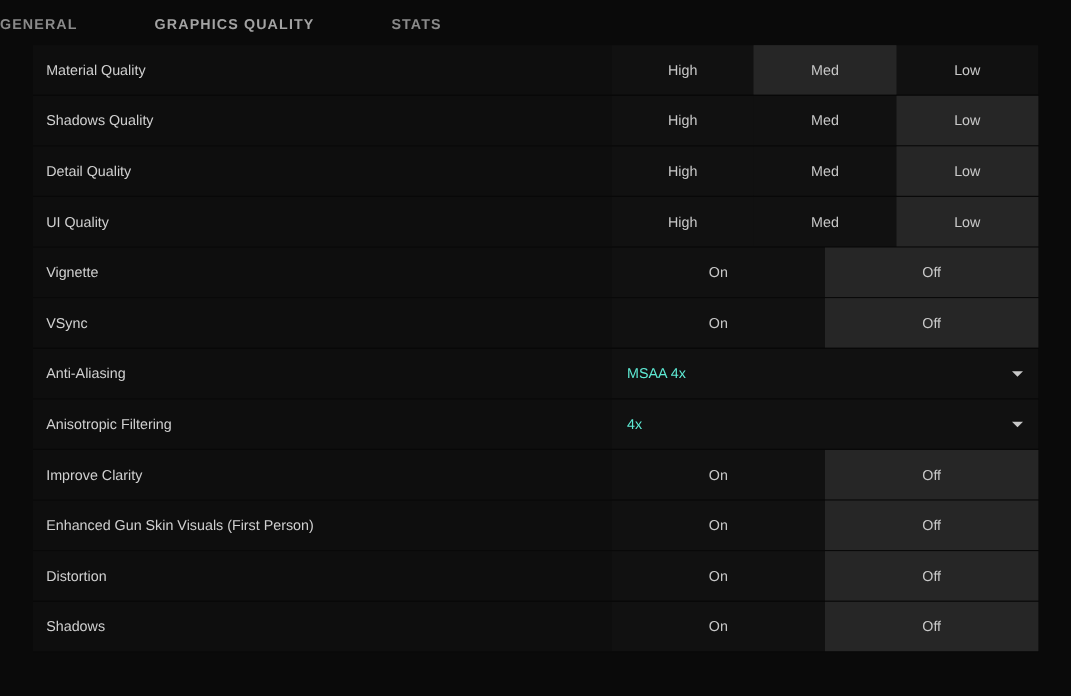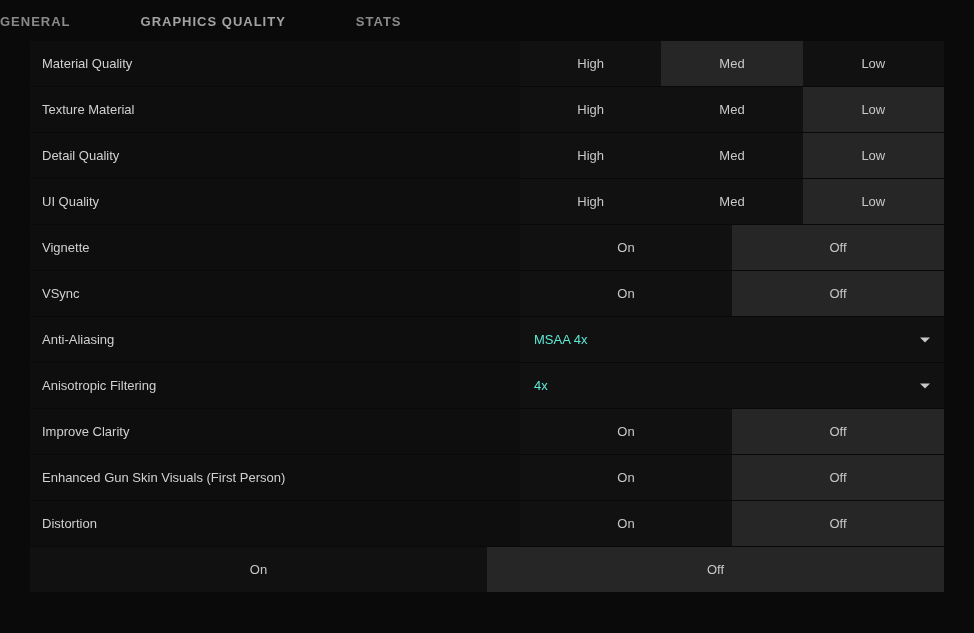--- a/index.html
+++ b/index.html
@@ -29,20 +29,21 @@
   }
   .settings {
     padding: 0 30px 0 30px;
   }
   .row {
     display: flex;
     align-items: stretch;
     height: 46px;
     background: rgba(255,255,255,0.02);
     border-bottom: 1px solid rgba(0,0,0,0.35);
+    gap: 36px;
   }
   .row .label {
     flex: 0 0 490px;
     display: flex;
     align-items: center;
     padding-left: 12px;
     font-size: 13px;
     color: #d0d0d0;
   }
   .opts {
@@ -100,21 +101,21 @@
   <div class="row">
     <div class="label">Material Quality</div>
     <div class="opts opt3">
       <div class="opt">High</div>
       <div class="opt selected">Med</div>
       <div class="opt">Low</div>
     </div>
   </div>
 
   <div class="row">
-    <div class="label">Texture Material</div>
+    <div class="label">Shadows Quality</div>
     <div class="opts opt3">
       <div class="opt">High</div>
       <div class="opt">Med</div>
       <div class="opt selected">Low</div>
     </div>
   </div>
 
   <div class="row">
     <div class="label">Detail Quality</div>
     <div class="opts opt3">
@@ -183,19 +184,20 @@
 
   <div class="row">
     <div class="label">Distortion</div>
     <div class="opts opt2">
       <div class="opt">On</div>
       <div class="opt selected">Off</div>
     </div>
   </div>
 
   <div class="row">
+    <div class="label">Shadows</div>
     <div class="opts opt2">
       <div class="opt">On</div>
       <div class="opt selected">Off</div>
     </div>
   </div>
 
 </div>
 
 </body></html>

